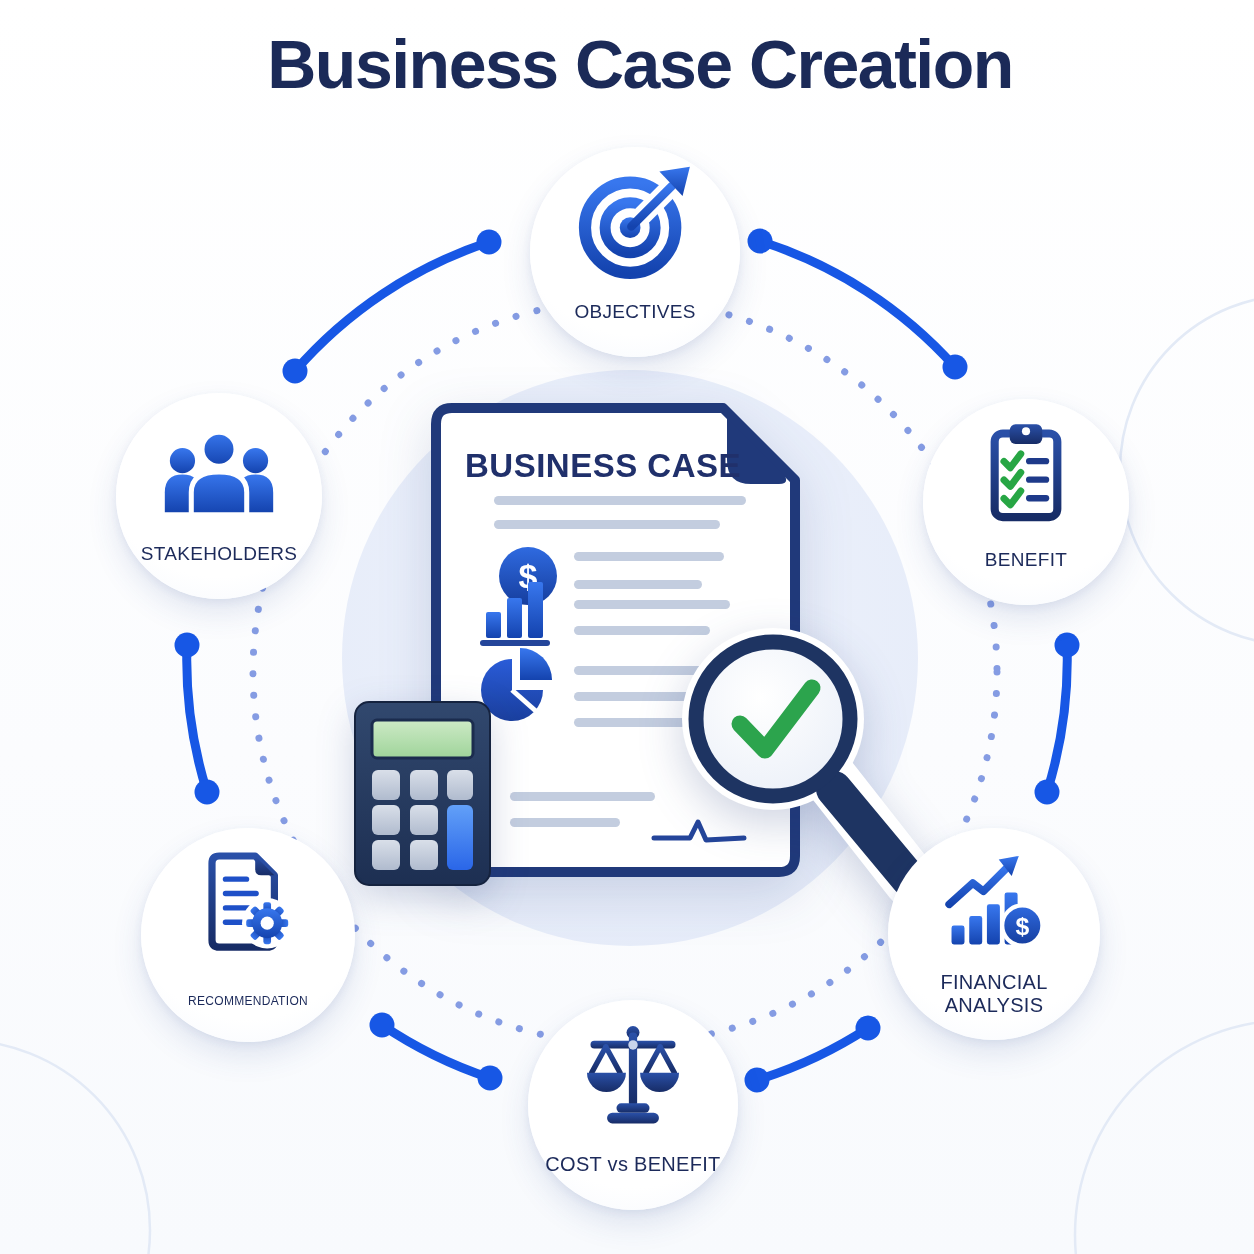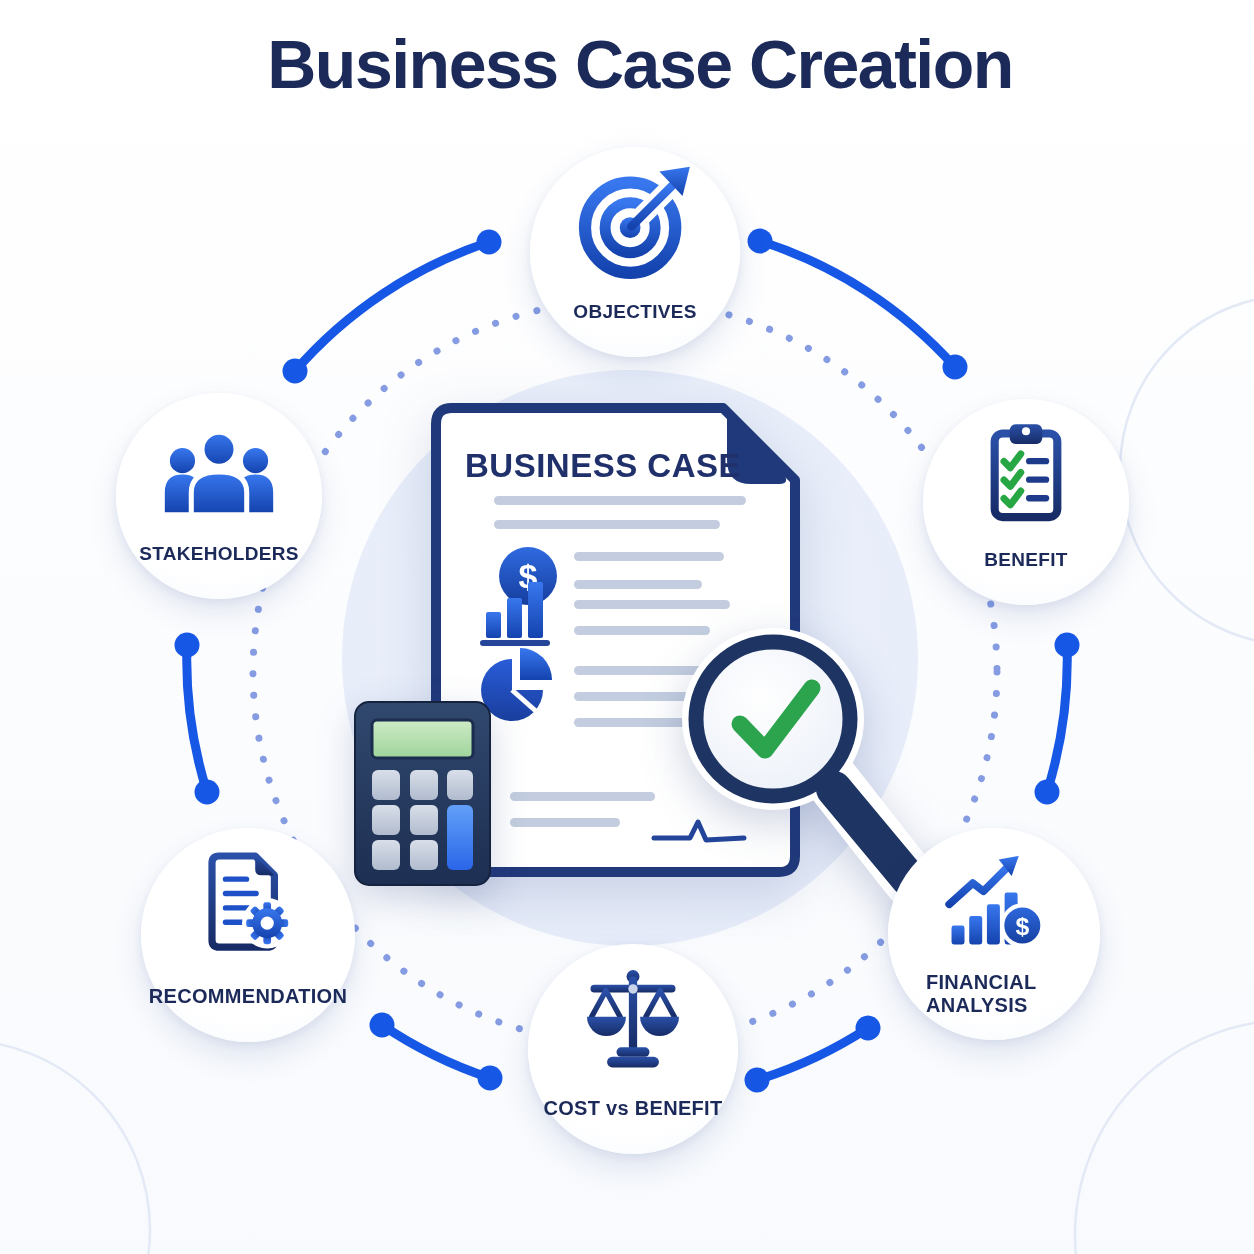--- a/index.html
+++ b/index.html
@@ -26,24 +26,24 @@
   .coin-text-sm{font:700 21px "Liberation Sans",sans-serif;fill:#ffffff;}
   .gl{fill:#c3cddf;}
   .node{
     position:absolute;border-radius:50%;z-index:4;
     background:radial-gradient(circle at 50% 32%,#ffffff 68%,#f5f8fd 100%);
     box-shadow:0 14px 30px rgba(45,75,150,.13),0 3px 8px rgba(45,75,150,.08);
   }
   .node-icon{position:absolute;top:16px;left:50%;transform:translateX(-50%);}
   .node-label{
     position:absolute;left:50%;transform:translateX(-50%);bottom:34px;
-    white-space:nowrap;font-weight:700;color:#1c2a5a;letter-spacing:.3px;
-    font-size:19px;text-align:left;
-  }
-  .node-label.small{font-size:20px;}
+    white-space:nowrap;font-weight:400;color:#1c2a5a;letter-spacing:.3px;
+    font-size:19px;text-align:center;
+  }
+  .node-label.small{font-size:12px;}
   .node-label.mid{font-size:20px;}
   .node-label.wrap{white-space:normal;width:136px;line-height:1.18;bottom:22px;}
   .hidden-defs{position:absolute;width:0;height:0;}
 </style>
 </head>
 <body>
 
 <svg class="hidden-defs" aria-hidden="true">
   <defs>
     <linearGradient id="gBlueV" x1="0" y1="0" x2="0" y2="1">
@@ -267,21 +267,21 @@
     <path d="M 12 46 L 32 28 L 41 35 L 62 14" fill="none" stroke="url(#gBlueV)" stroke-width="6.5" stroke-linecap="round" stroke-linejoin="round"></path>
     <polygon points="54,8 71,5 65,22" fill="url(#gBlueV)"></polygon>
     <g>
       <circle cx="74" cy="64" r="17" fill="url(#gCoin)" stroke="#ffffff" stroke-width="3.5"></circle>
       <text class="coin-text-sm" x="74" y="72" text-anchor="middle">$</text>
     </g>
   </svg>
   <span class="node-label mid wrap">FINANCIAL ANALYSIS</span>
 </div>
 
-<div class="node" style="left:528px;top:944px;width:210px;height:210px;">
+<div class="node" style="left:528px;top:1000px;width:210px;height:210px;">
   <svg class="node-icon" width="118" height="118" viewBox="0 0 100 100">
     <g fill="url(#gNavy)">
       <circle cx="50" cy="14" r="5.5"></circle>
       <rect x="46.5" y="14" width="7" height="62" rx="3"></rect>
       <rect x="14" y="21" width="72" height="6.5" rx="3.2"></rect>
     </g>
     <g stroke="url(#gNavy)" stroke-width="4.5" stroke-linecap="round" fill="none">
       <path d="M 27 26 L 15 48 M 27 26 L 39 48"></path>
       <path d="M 73 26 L 61 48 M 73 26 L 85 48"></path>
     </g>

